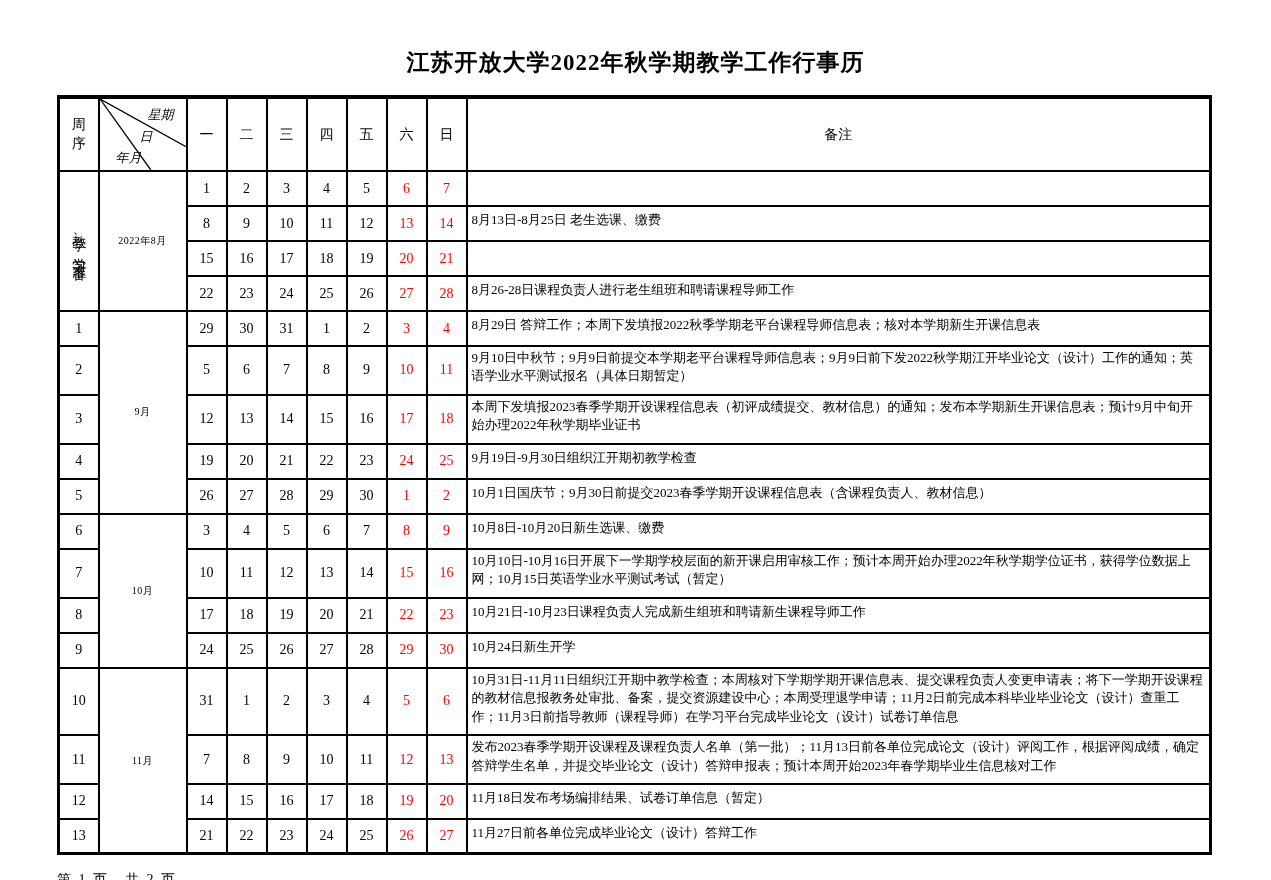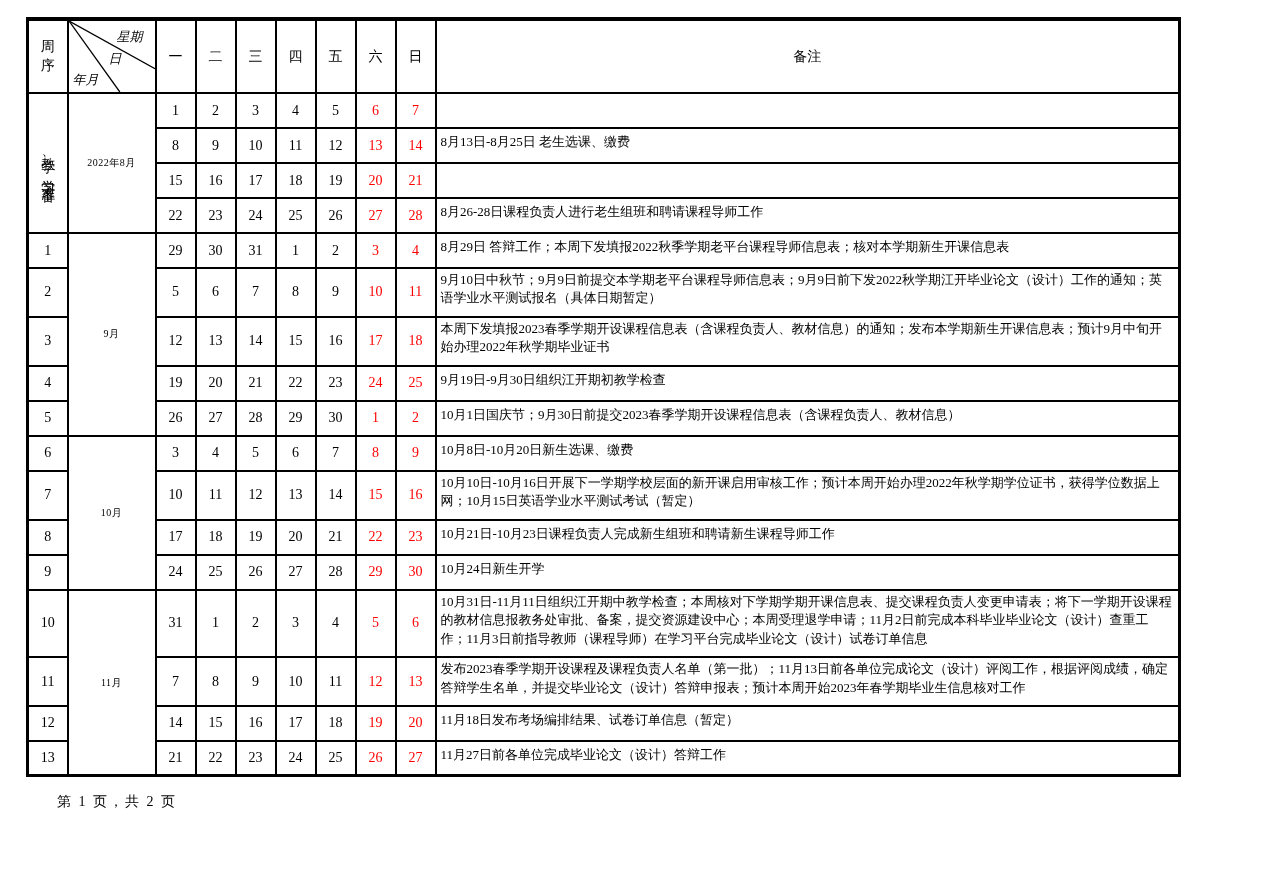--- a/index.html
+++ b/index.html
@@ -14,42 +14,42 @@
     text-align: center;
     font-size: 23px;
     font-weight: bold;
     letter-spacing: 1px;
   }
 
   table.calendar {
     border-collapse: collapse;
     table-layout: fixed;
     width: 1152px;
-    margin: 17px 0 0 26px;
+    margin: 17px 0 0 57px;
     border: 3px solid var(--ink);
     border-top-width: 4px;
   }
   table.calendar th, table.calendar td {
     border: 2px solid var(--ink);
     vertical-align: middle;
     overflow: hidden;
   }
 
   thead tr { height: 74px; }
   thead th { font-weight: normal; font-size: 14px; text-align: center; }
 
   th.weekorder { line-height: 1.3; }
   th.weekorder span { display: inline-block; width: 1.1em; }
 
   th.diag { position: relative; padding: 0; font-style: italic; }
   th.diag svg { position: absolute; left: 0; top: 0; width: 100%; height: 100%; display: block; }
   th.diag .lbl { position: absolute; font-size: 13px; white-space: nowrap; }
   th.diag .lbl-xq { top: 7px; right: 12px; }
   th.diag .lbl-r  { top: 29px; left: 40px; }
-  th.diag .lbl-ny { bottom: 3px; left: 4px; }
+  th.diag .lbl-ny { bottom: 3px; left: 16px; }
 
   tbody td { height: 35px; }
   td.phase {
     writing-mode: vertical-rl;
     text-orientation: upright;
     text-align: center;
     font-size: 14px;
     letter-spacing: 3px;
     padding: 4px 0;
   }
@@ -72,20 +72,21 @@
     font-size: 14px;
     letter-spacing: 2px;
     font-family: "Liberation Serif", "DejaVu Serif", serif;
   }
 </style>
 </head>
 <body>
 
 <div class="page">
 
+  <div class="title">江苏开放大学2022年秋学期教学工作行事历</div>
 
   <table class="calendar">
     <colgroup>
       <col style="width:40px">
       <col style="width:88px">
       <col style="width:40px">
         <col style="width:40px">
         <col style="width:40px">
       <col style="width:40px">
         <col style="width:40px">
@@ -185,21 +186,21 @@
         </tr>
         <tr>
           <td class="weeknum">3</td>
           <td class="day">12</td>
           <td class="day">13</td>
           <td class="day">14</td>
           <td class="day">15</td>
           <td class="day">16</td>
           <td class="day red">17</td>
           <td class="day red">18</td>
-          <td class="remark">本周下发填报2023春季学期开设课程信息表（含课程负责人、教材信息）的通知；发布本学期新生开课信息表；预计9月中旬开始办理2022年秋学期毕业证书</td>
+          <td class="remark">本周下发填报2023春季学期开设课程信息表（初评成绩提交、教材信息）的通知；发布本学期新生开课信息表；预计9月中旬开始办理2022年秋学期毕业证书</td>
         </tr>
         <tr>
           <td class="weeknum">4</td>
           <td class="day">19</td>
           <td class="day">20</td>
           <td class="day">21</td>
           <td class="day">22</td>
           <td class="day">23</td>
           <td class="day red">24</td>
           <td class="day red">25</td>

